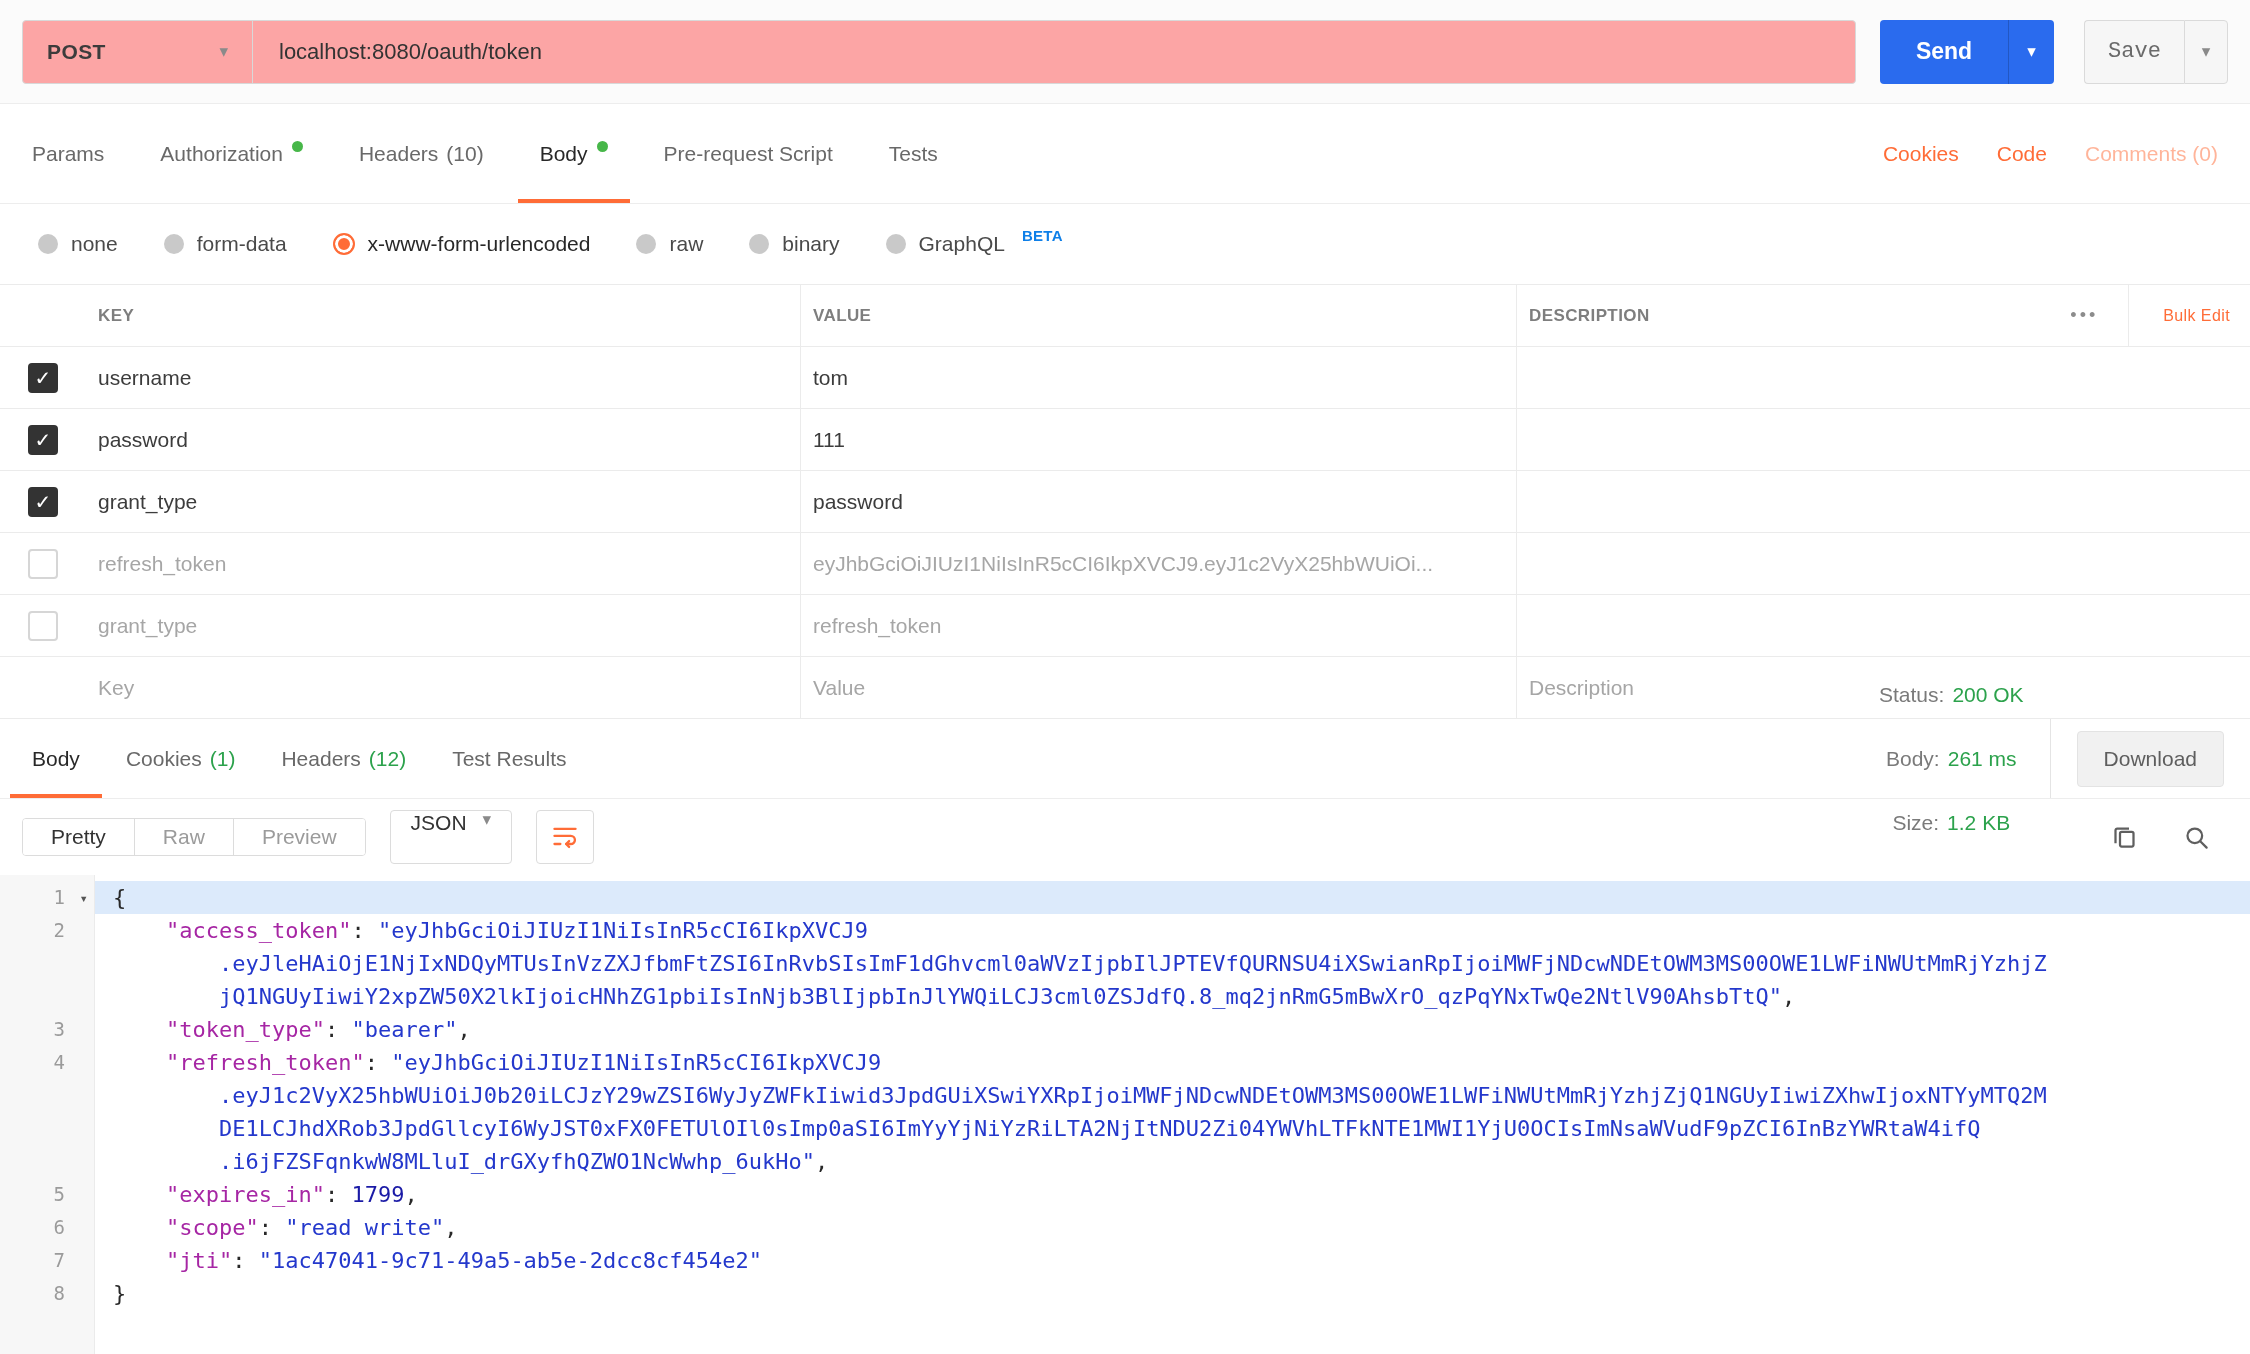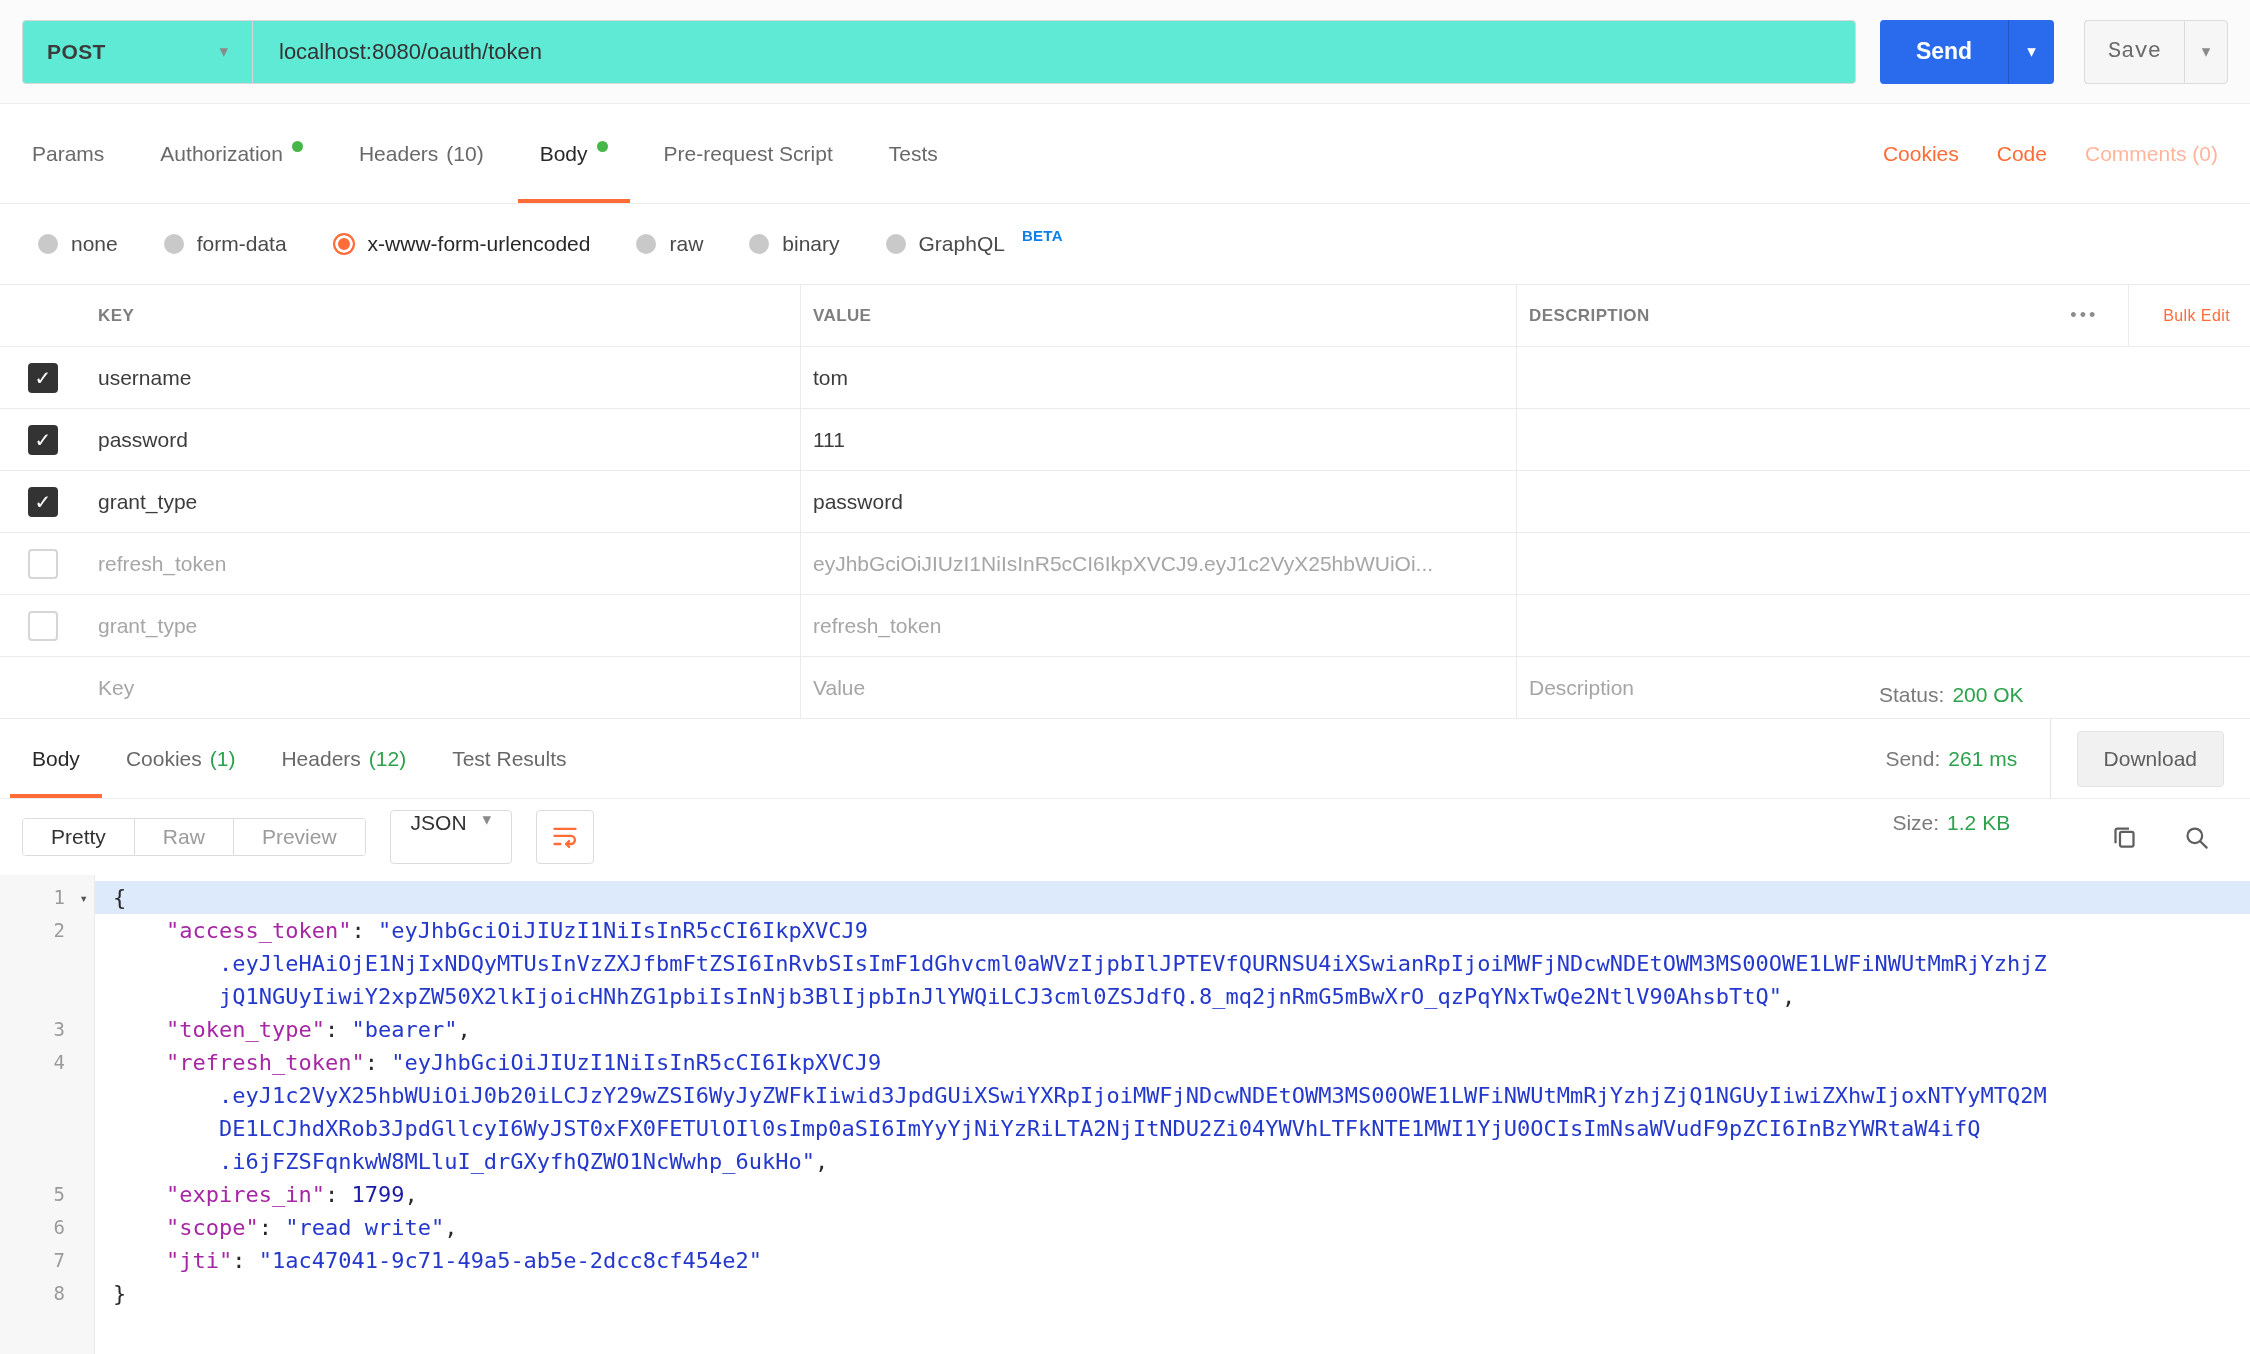--- a/index.html
+++ b/index.html
@@ -5,21 +5,21 @@
   * { box-sizing:border-box; margin:0; padding:0; }
   html,body { width:2250px; height:1354px; }
   body {
     font-family:"Liberation Sans", sans-serif;
     font-size:21px; color:#3C3C3C; background:#fff;
     display:flex; flex-direction:column; overflow:hidden;
   }
 
   
   .topbar { height:104px; flex:none; display:flex; align-items:center; padding:0 22px; background:#FBFBFB; border-bottom:1px solid #EDEDED; }
-  .url-group { flex:1; display:flex; height:64px; border:1px solid #D8D8D8; border-radius:4px; overflow:hidden; background:#5eead4; }
+  .url-group { flex:1; display:flex; height:64px; border:1px solid #D8D8D8; border-radius:4px; overflow:hidden; background:#fca5a5; }
   .method-select { width:230px; flex:none; display:flex; align-items:center; justify-content:space-between; padding:0 24px; border-right:1px solid #D8D8D8; cursor:pointer; }
   .method-select .mlbl { font-weight:700; letter-spacing:.4px; color:#3C3C3C; }
   .url-input { flex:1; display:flex; align-items:center; padding:0 26px; font-size:22px; color:#333; cursor:text; }
   .chev { color:#8A8A8A; font-size:17px; line-height:1; }
   .chev::after { content:"▾"; }
   .chev.white { color:#fff; }
 
   .send-group { display:flex; margin-left:24px; }
   .send-btn { height:64px; width:128px; background:#2A6BEE; color:#fff; font-size:23px; font-weight:600; border:none; border-radius:4px 0 0 4px; font-family:inherit; cursor:pointer; }
   .send-arrow { height:64px; width:46px; background:#2A6BEE; border:none; border-left:1px solid rgba(0,0,0,.18); border-radius:0 4px 4px 0; display:flex; align-items:center; justify-content:center; cursor:pointer; }
@@ -262,21 +262,21 @@
       <div class="tab resp">
         <span>Headers</span>
         <span class="count green">(12)</span>
       </div>
       <div class="tab resp">
         <span>Test Results</span>
       </div>
     </div>
   <div class="resp-meta">
       <span class="meta-item"><span class="mlabel">Status:</span><span class="value">200 OK</span></span>
-      <span class="meta-item"><span class="mlabel">Send:</span><span class="value">261 ms</span></span>
+      <span class="meta-item"><span class="mlabel">Body:</span><span class="value">261 ms</span></span>
       <span class="meta-item"><span class="mlabel">Size:</span><span class="value">1.2 KB</span></span>
     </div>
   <div class="download-wrap">
     <button class="download-btn">Download</button>
   </div>
 </div>
 
 <div class="viewer-toolbar">
   <div class="mode-group">
       <button class="mode-btn active">Pretty</button>

